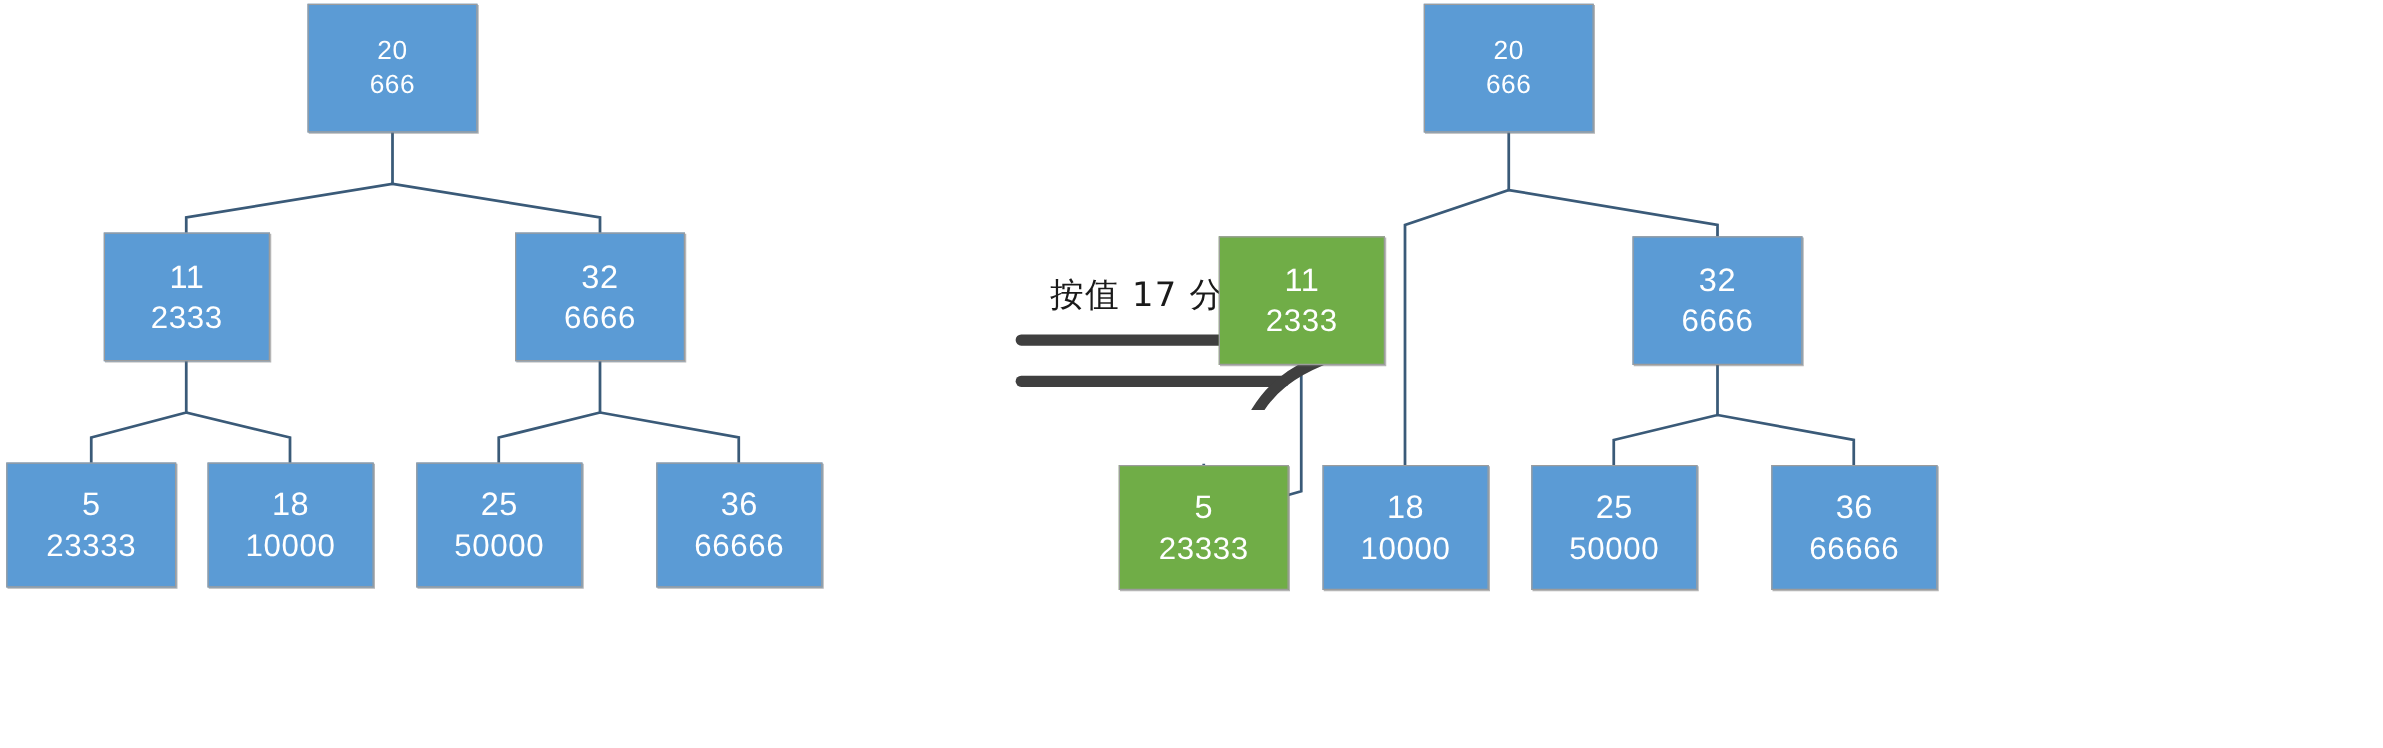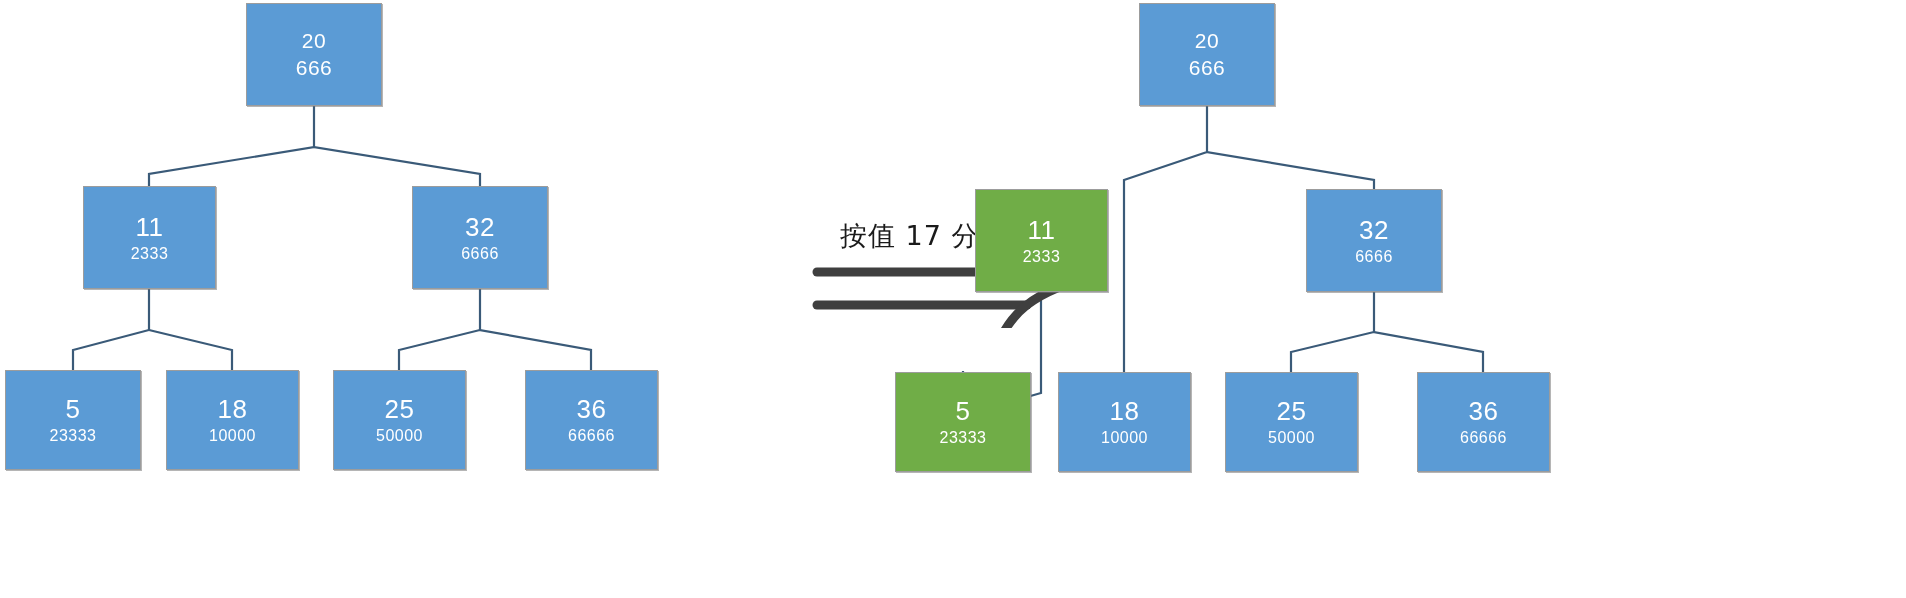--- a/index.html
+++ b/index.html
@@ -40,21 +40,21 @@
     border: 1px solid #9c9c9c;
     box-shadow: 1px 1px 0 rgba(120,120,120,0.55);
   }
   .node.blue  { background: #5B9BD5; }
   .node.green { background: #70AD47; }
   .node .key {
     font-size: 26px;
     letter-spacing: 0.5px;
   }
   .node .val {
-    font-size: 16px;
+    font-size: 25px;
     letter-spacing: 0.5px;
   }
   .node.root .key, .node.root .val { font-size: 21px; }
   .annotation {
     position: absolute;
     color: #1a1a1a;
     font-size: 27px;
     letter-spacing: 1px;
     white-space: nowrap;
     font-family: "DejaVu Sans", "Liberation Sans", sans-serif;

